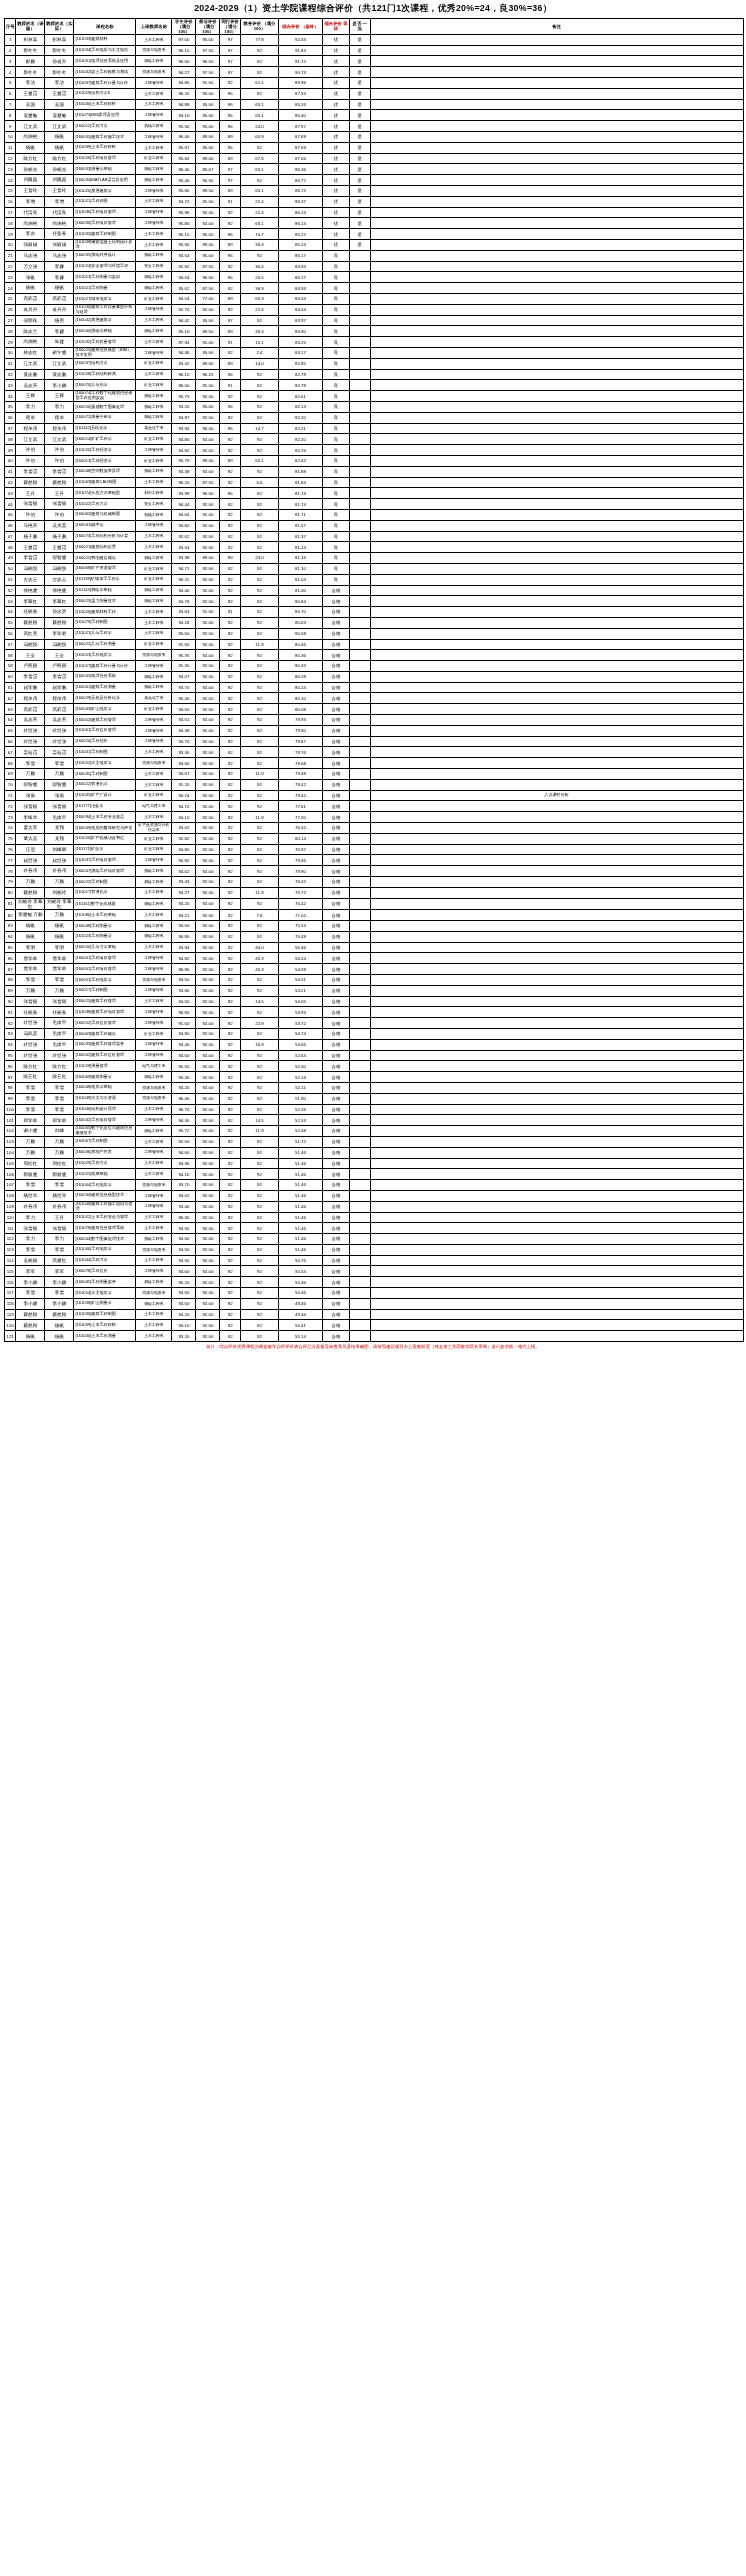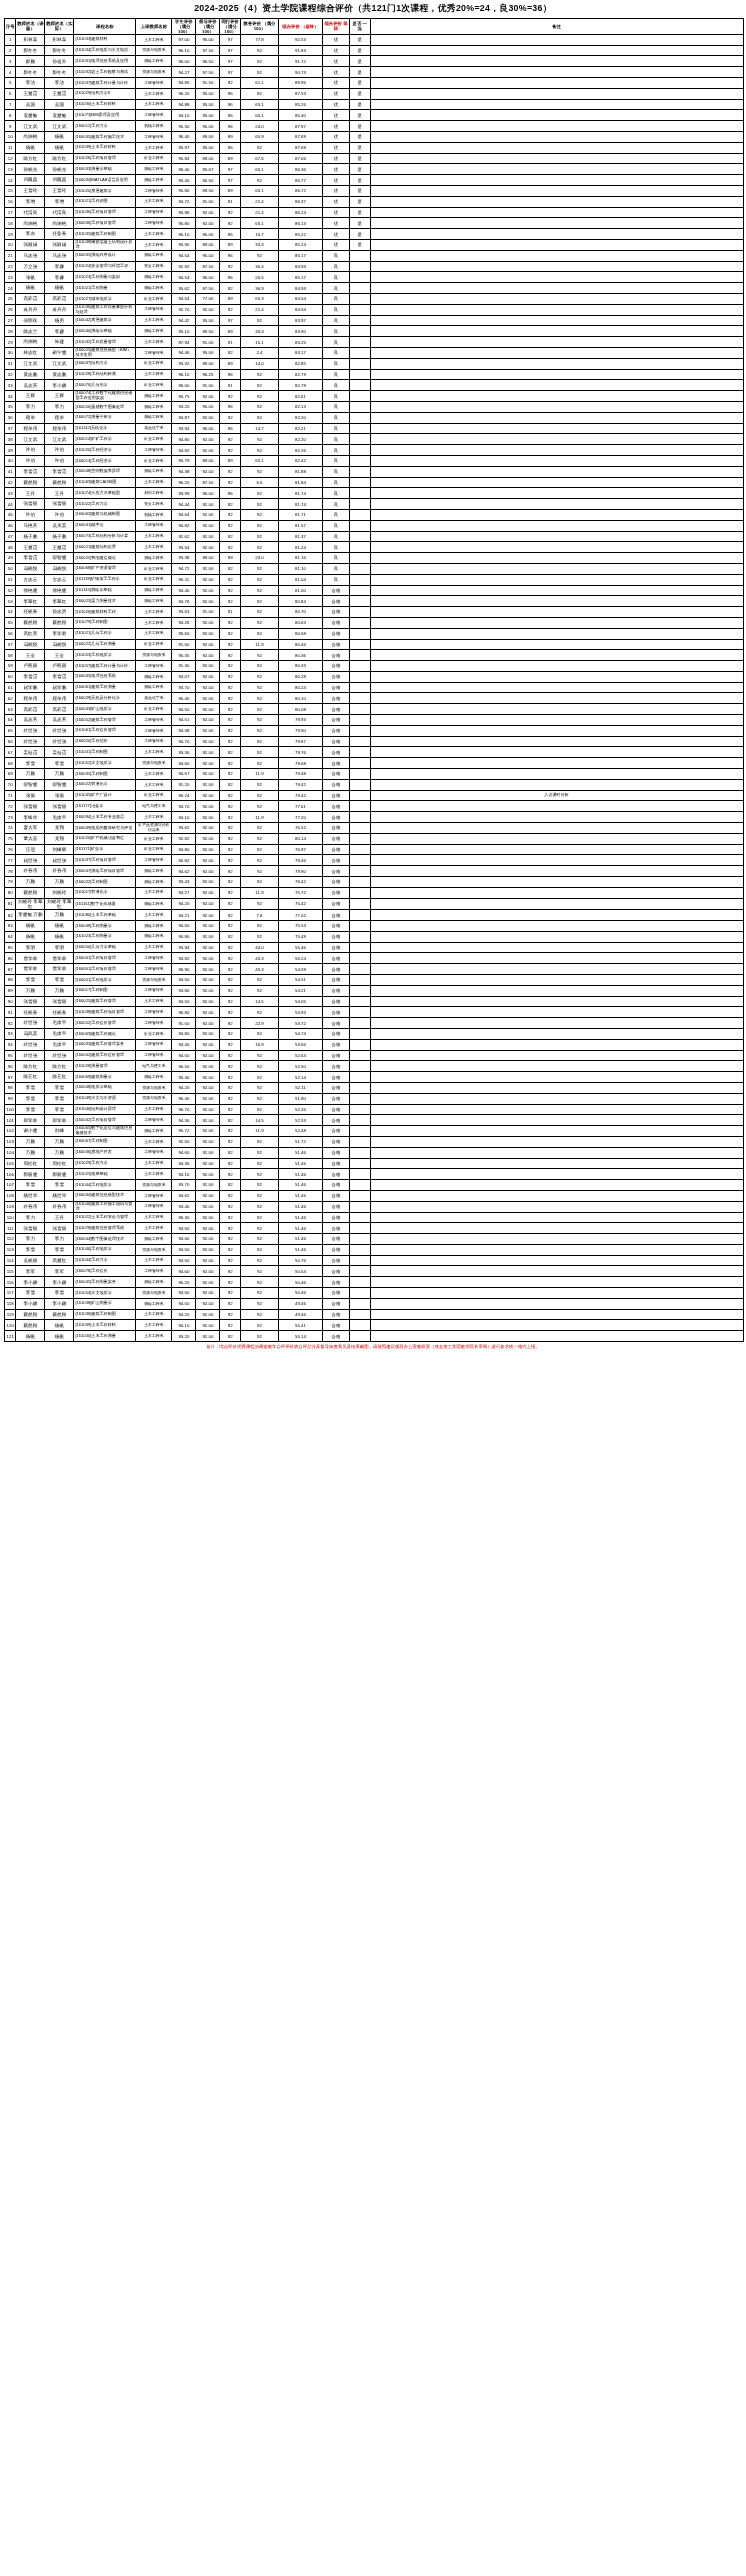--- a/index.html
+++ b/index.html
@@ -50,21 +50,21 @@
   .foot{
     font-size:4.4px;color:#c00000;text-align:center;
     padding:2.1px 5.2px 4.1px 5.2px;line-height:1.3;
   }
 </style>
 </head>
 <body>
 
 <div id="page">
 
-  <div class="title">2024-2025（4）资土学院课程综合评价（共121门1次课程，优秀20%=24，良30%=36）</div>
+  <div class="title">2024-2029（1）资土学院课程综合评价（共121门1次课程，优秀20%=24，良30%=36）</div>
 
   <table>
     <colgroup>
       <col class="c0">
         <col class="c1">
         <col class="c2">
         <col class="c3">
         <col class="c4">
       <col class="c5">
         <col class="c6">

